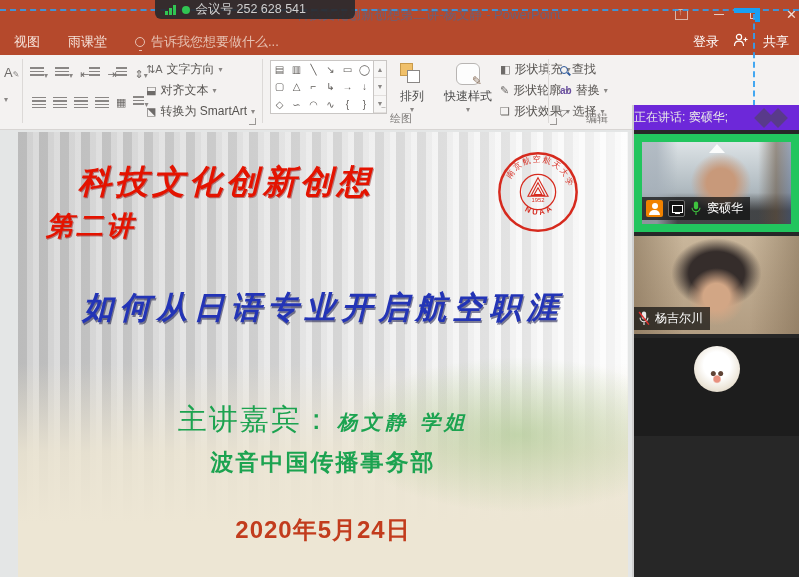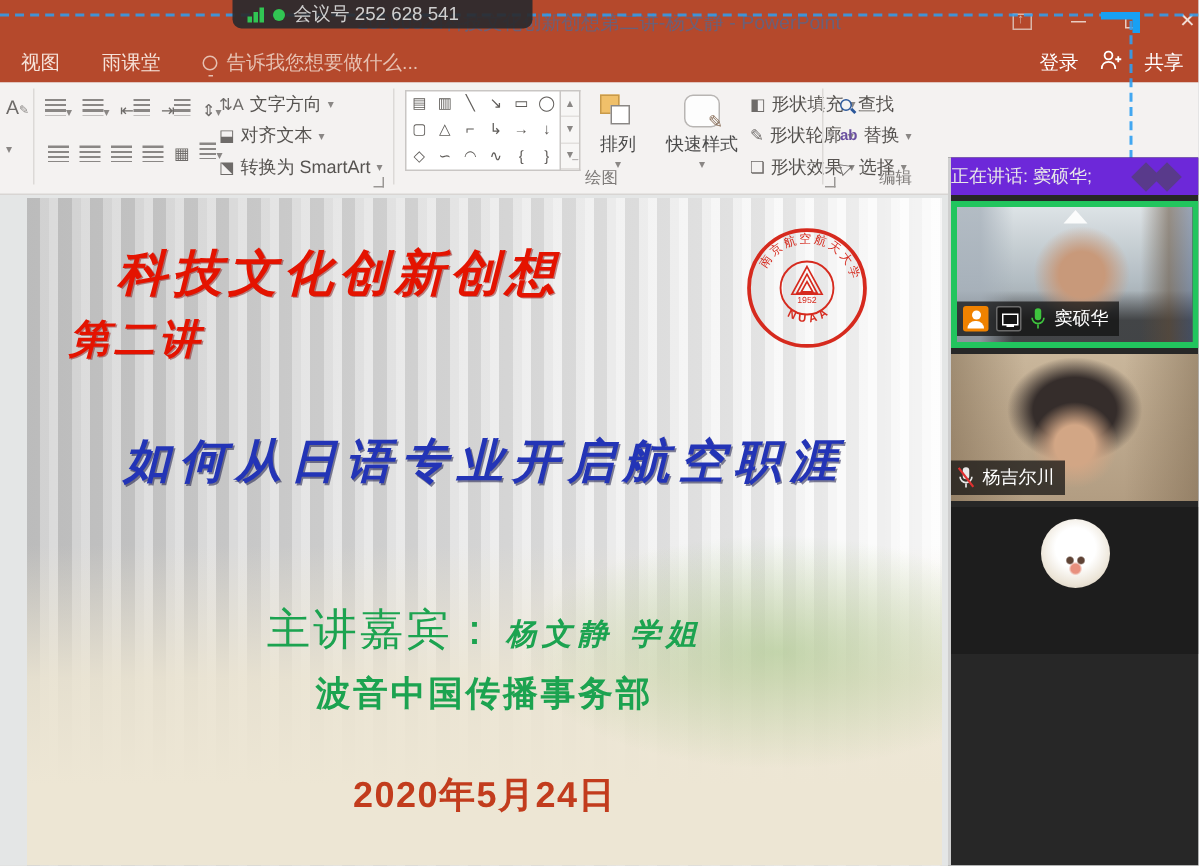--- a/index.html
+++ b/index.html
@@ -99,21 +99,21 @@
   
   .panel { position:absolute; left:632px; top:105px; width:167px; height:472px; background:#272727;
     border-left:2px solid #cfcfcf; z-index:50; }
   .speak-bar { position:relative; height:25px; background:#6d28d9; color:#e8e8e8; font-size:12px;
     display:flex; align-items:center; padding-left:0; overflow:hidden; }
   .tm-logo { position:absolute; right:6px; top:3px; width:40px; height:20px; opacity:.55; }
   .tm-logo i { position:absolute; width:14px; height:14px; background:#4a4a4c; transform:rotate(45deg); display:block; }
   .tm-logo i:nth-child(1){ left:4px; top:3px; } .tm-logo i:nth-child(2){ left:18px; top:3px; }
   .tiles { position:absolute; left:0; top:29px; width:100%; }
   .tile { position:relative; width:100%; height:98px; margin-bottom:4px; background:#3a3a3a; overflow:hidden; }
-  .tile.active { border:4px solid #22c55e; }
+  .tile.active { border:8px solid #22c55e; }
   .vid1 { width:100%; height:100%;
     background:
       radial-gradient(circle at 53% 50%, #c8997a 0 16%, rgba(200,153,122,0) 34%),
       linear-gradient(90deg, rgba(165,175,185,.75) 0 10%, rgba(165,175,185,0) 24%),
       linear-gradient(90deg, rgba(0,0,0,0) 78%, rgba(95,75,55,.55) 90%, rgba(70,90,130,.45) 100%),
       linear-gradient(0deg, rgba(62,64,66,.95) 0 16%, rgba(62,64,66,0) 38%),
       linear-gradient(180deg, #dde3e6, #b2bcc2 55%, #8a9095); }
   .vid2 { width:100%; height:100%;
     background:
       radial-gradient(circle at 50% 62%, #d2a685 0 13%, rgba(210,166,133,0) 28%),

